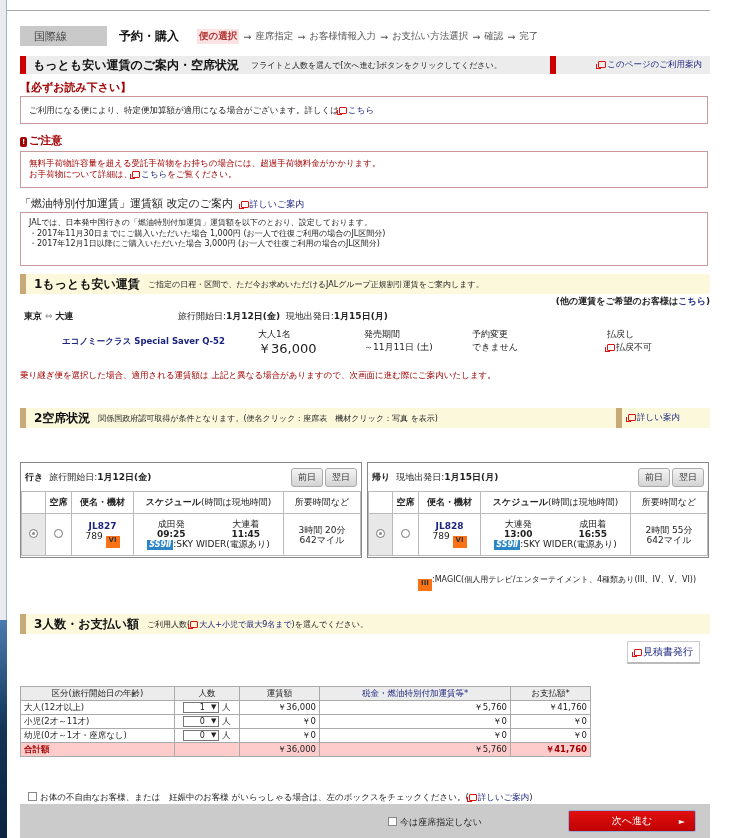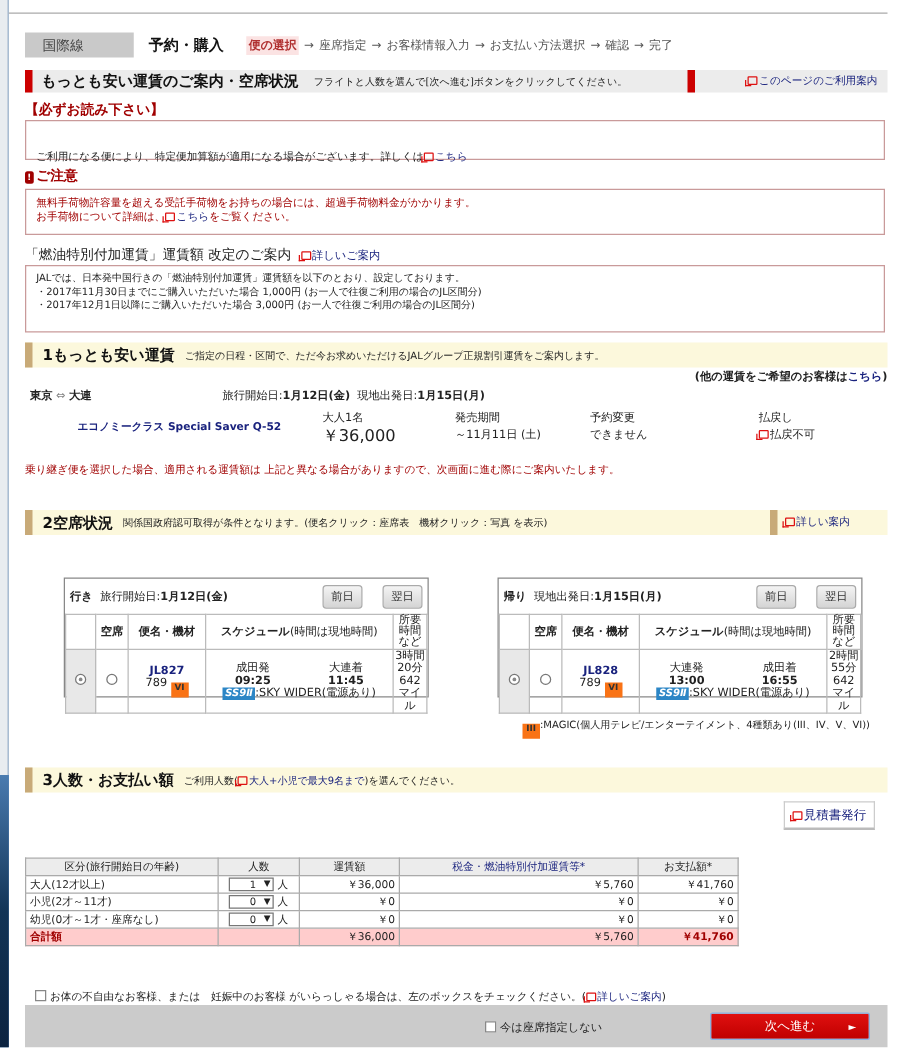--- a/index.html
+++ b/index.html
@@ -34,24 +34,24 @@
   .notice-ic { display:inline-block; width:7px; height:10px; background:#a00000; border-radius:2px; color:#fff; font-size:7px; text-align:center; line-height:10px; margin-right:2px; vertical-align:0; }
 
   .band { position:absolute; left:0; width:690px; height:20px; background:#fcf8dc; display:flex; align-items:center; }
   .band .bar { width:6px; height:20px; background:#c8aa78; }
   .band .t { font-size: 12px; font-weight: bold; margin-left: 8px; color:#111; }
   .band .d { font-size: 8px; margin-left: 8px; color:#222; }
 
   .fare-row { position:absolute; left:0; width:690px; font-size: 9px; }
   .small-b { font-weight:bold; }
 
-  .flt { position:absolute; top: 462px; width: 292px; height: 96px; border: 1px solid #888; background:#fff;margin-left:31px; }
+  .flt { position:absolute; top: 462px; width: 342px; height: 96px; border: 1px solid #888; background:#fff; }
   .flt .fh { height: 28px; display:flex; align-items:center; padding-left: 4px; font-size: 9px; }
   .flt .fh .k { font-weight:bold; margin-right: 6px; }
-  .flt .fh .btns { margin-left:auto; display:flex; gap: 16px; margin-right: 4px; }
+  .flt .fh .btns { margin-left:auto; display:flex; gap: 2px; margin-right: 4px; }
   .btn-grey { background: linear-gradient(#f4f4f4,#d4d4d4); border:1px solid #aaa; border-radius: 3px; font-size: 9px; padding: 2px 6px; color:#333; }
   .flt table { width: 100%; border-collapse: collapse; font-size: 9px; }
   .flt td, .flt th { border: 1px solid #bbb; text-align:center; }
   .flt th { height: 22px; font-weight: bold; background:#fff; }
   .flt th.sub { font-weight: normal; }
   .flt .sel { background:#e8e8e8; width: 24px; }
   .radio { display:inline-block; width: 9px; height: 9px; border: 1px solid #777; border-radius: 50%; background:#fff; position:relative; }
   .radio.on::after { content:""; position:absolute; left:2px; top:2px; width:3px; height:3px; border-radius:50%; background:#888; }
   .fnum { color:#1a237e; font-weight:bold; }
   .vi { display:inline-block; width: 14px; height: 12px; background:#f97316; font-size: 7px; font-weight:bold; text-align:center; line-height:8px; color:#333; vertical-align: -3px; }
@@ -104,21 +104,21 @@
 
   <div class="sec-title">
     <div class="bar"></div>
     <span class="t">もっとも安い運賃のご案内・空席状況</span>
     <span class="d">フライトと人数を選んで[次へ進む]ボタンをクリックしてください。</span>
     <div class="bar2"></div>
     <span class="link"><span class="ext"></span><span>このページのご利用案内</span></span>
   </div>
 
   <div class="red-h" style="top:80px;">【必ずお読み下さい】</div>
-  <div class="box" style="top:96px; height:28px; padding-top:24px;">
+  <div class="box" style="top:96px; height:28px; padding-top:8px;">
     <span>ご利用になる便により、特定便加算額が適用になる場合がございます。詳しくは</span><span class="link-blue"><span class="ext"></span><span>こちら</span></span>
   </div>
 
   <div class="red-h" style="top:133px;"><span class="notice-ic">!</span><span>ご注意</span></div>
   <div class="box" style="top:151px; height:37px; color:#a00000;">
     <div>無料手荷物許容量を超える受託手荷物をお持ちの場合には、超過手荷物料金がかかります。</div>
     <div><span>お手荷物について詳細は、</span><span class="link-blue"><span class="ext"></span><span>こちら</span></span><span>をご覧ください。</span></div>
   </div>
 
   <div style="position:absolute; top:196px; left:0; font-size:11px; color:#222;">

